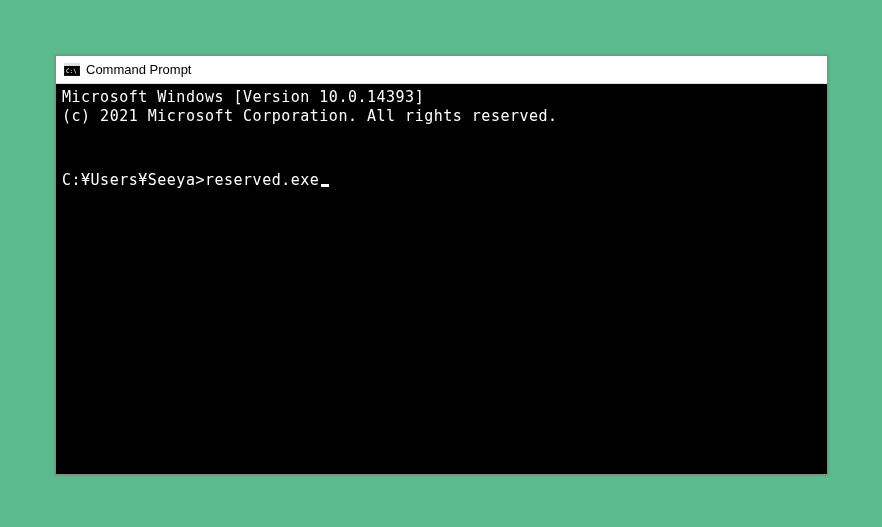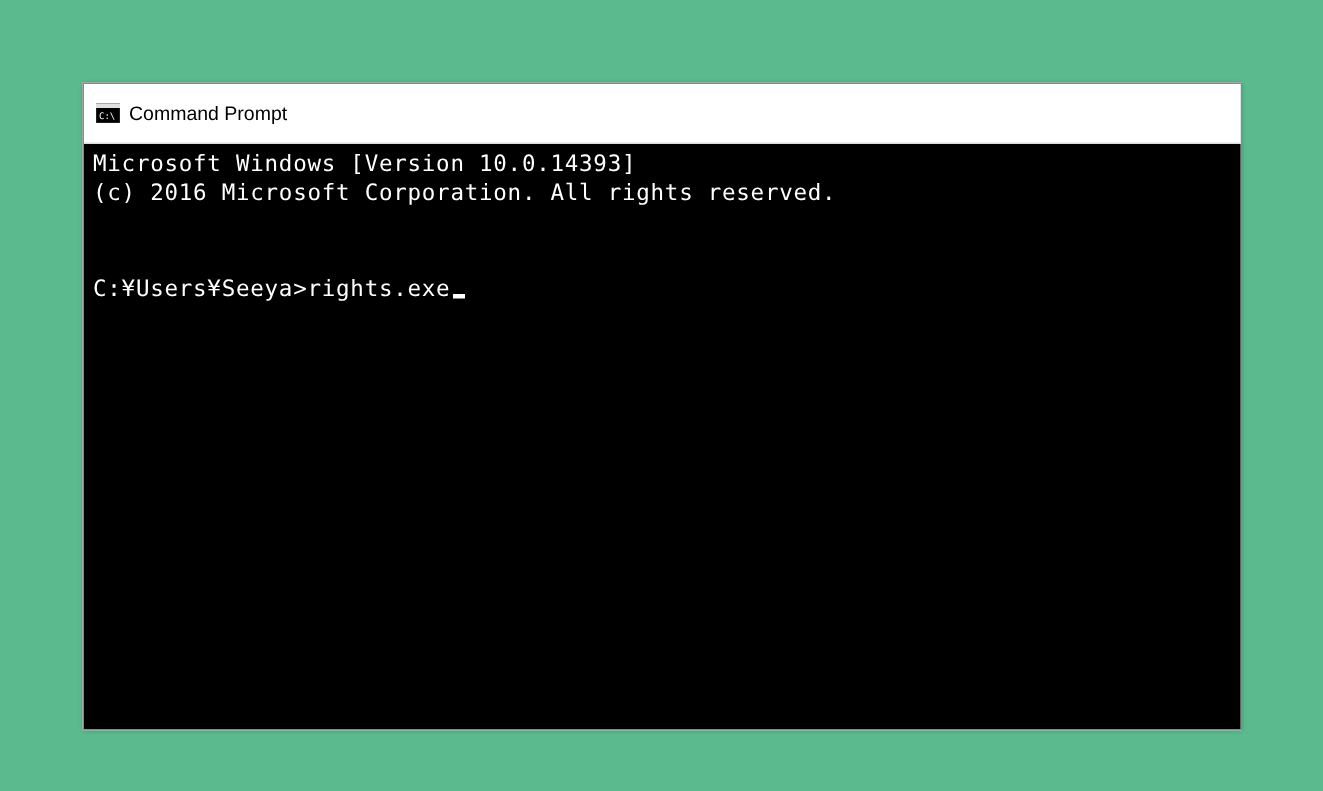--- a/index.html
+++ b/index.html
@@ -14,21 +14,21 @@
       padding: 55px;
       font-family: "Segoe UI", Tahoma, sans-serif;
     }
     .window {
       width: 773px;
       background-color: #ffffff;
       border: 1px solid #888;
       box-shadow: 0 0 3px rgba(0,0,0,0.2);
     }
     .title-bar {
-      height: 40px;
+      height: 28px;
       background-color: #ffffff;
       display: flex;
       align-items: center;
       padding: 0 8px;
       border-bottom: 1px solid #ddd;
     }
     .title-icon {
       width: 16px;
       height: 14px;
       margin-right: 6px;
@@ -81,14 +81,14 @@
   <div class="title-bar">
     <span class="title-icon">
       <svg width="16" height="13" viewBox="0 0 16 13">
         <rect x="0" y="0" width="16" height="13" fill="#000000" stroke="#555" stroke-width="0.5"></rect>
         <rect x="0" y="0" width="16" height="3" fill="#e0e0e0"></rect>
         <text x="2" y="10" font-size="6" fill="#ffffff" font-family="monospace">C:\</text>
       </svg>
     </span>
     <span class="title-text">Command Prompt</span>
   </div>
-  <div class="terminal-body"><span class="terminal-line">Microsoft Windows [Version 10.0.14393]</span><span class="terminal-line">(c) 2016 Microsoft Corporation. All rights reserved.</span><div class="blank-line"></div><span class="prompt-line"><span>C:¥Users¥Seeya&gt;</span><span>rights.exe</span><span class="cursor"></span></span></div>
+  <div class="terminal-body"><span class="terminal-line">Microsoft Windows [Version 10.0.14393]</span><span class="terminal-line">(c) 2021 Microsoft Corporation. All rights reserved.</span><div class="blank-line"></div><span class="prompt-line"><span>C:¥Users¥Seeya&gt;</span><span>reserved.exe</span><span class="cursor"></span></span></div>
 </div>
 
 </body></html>

